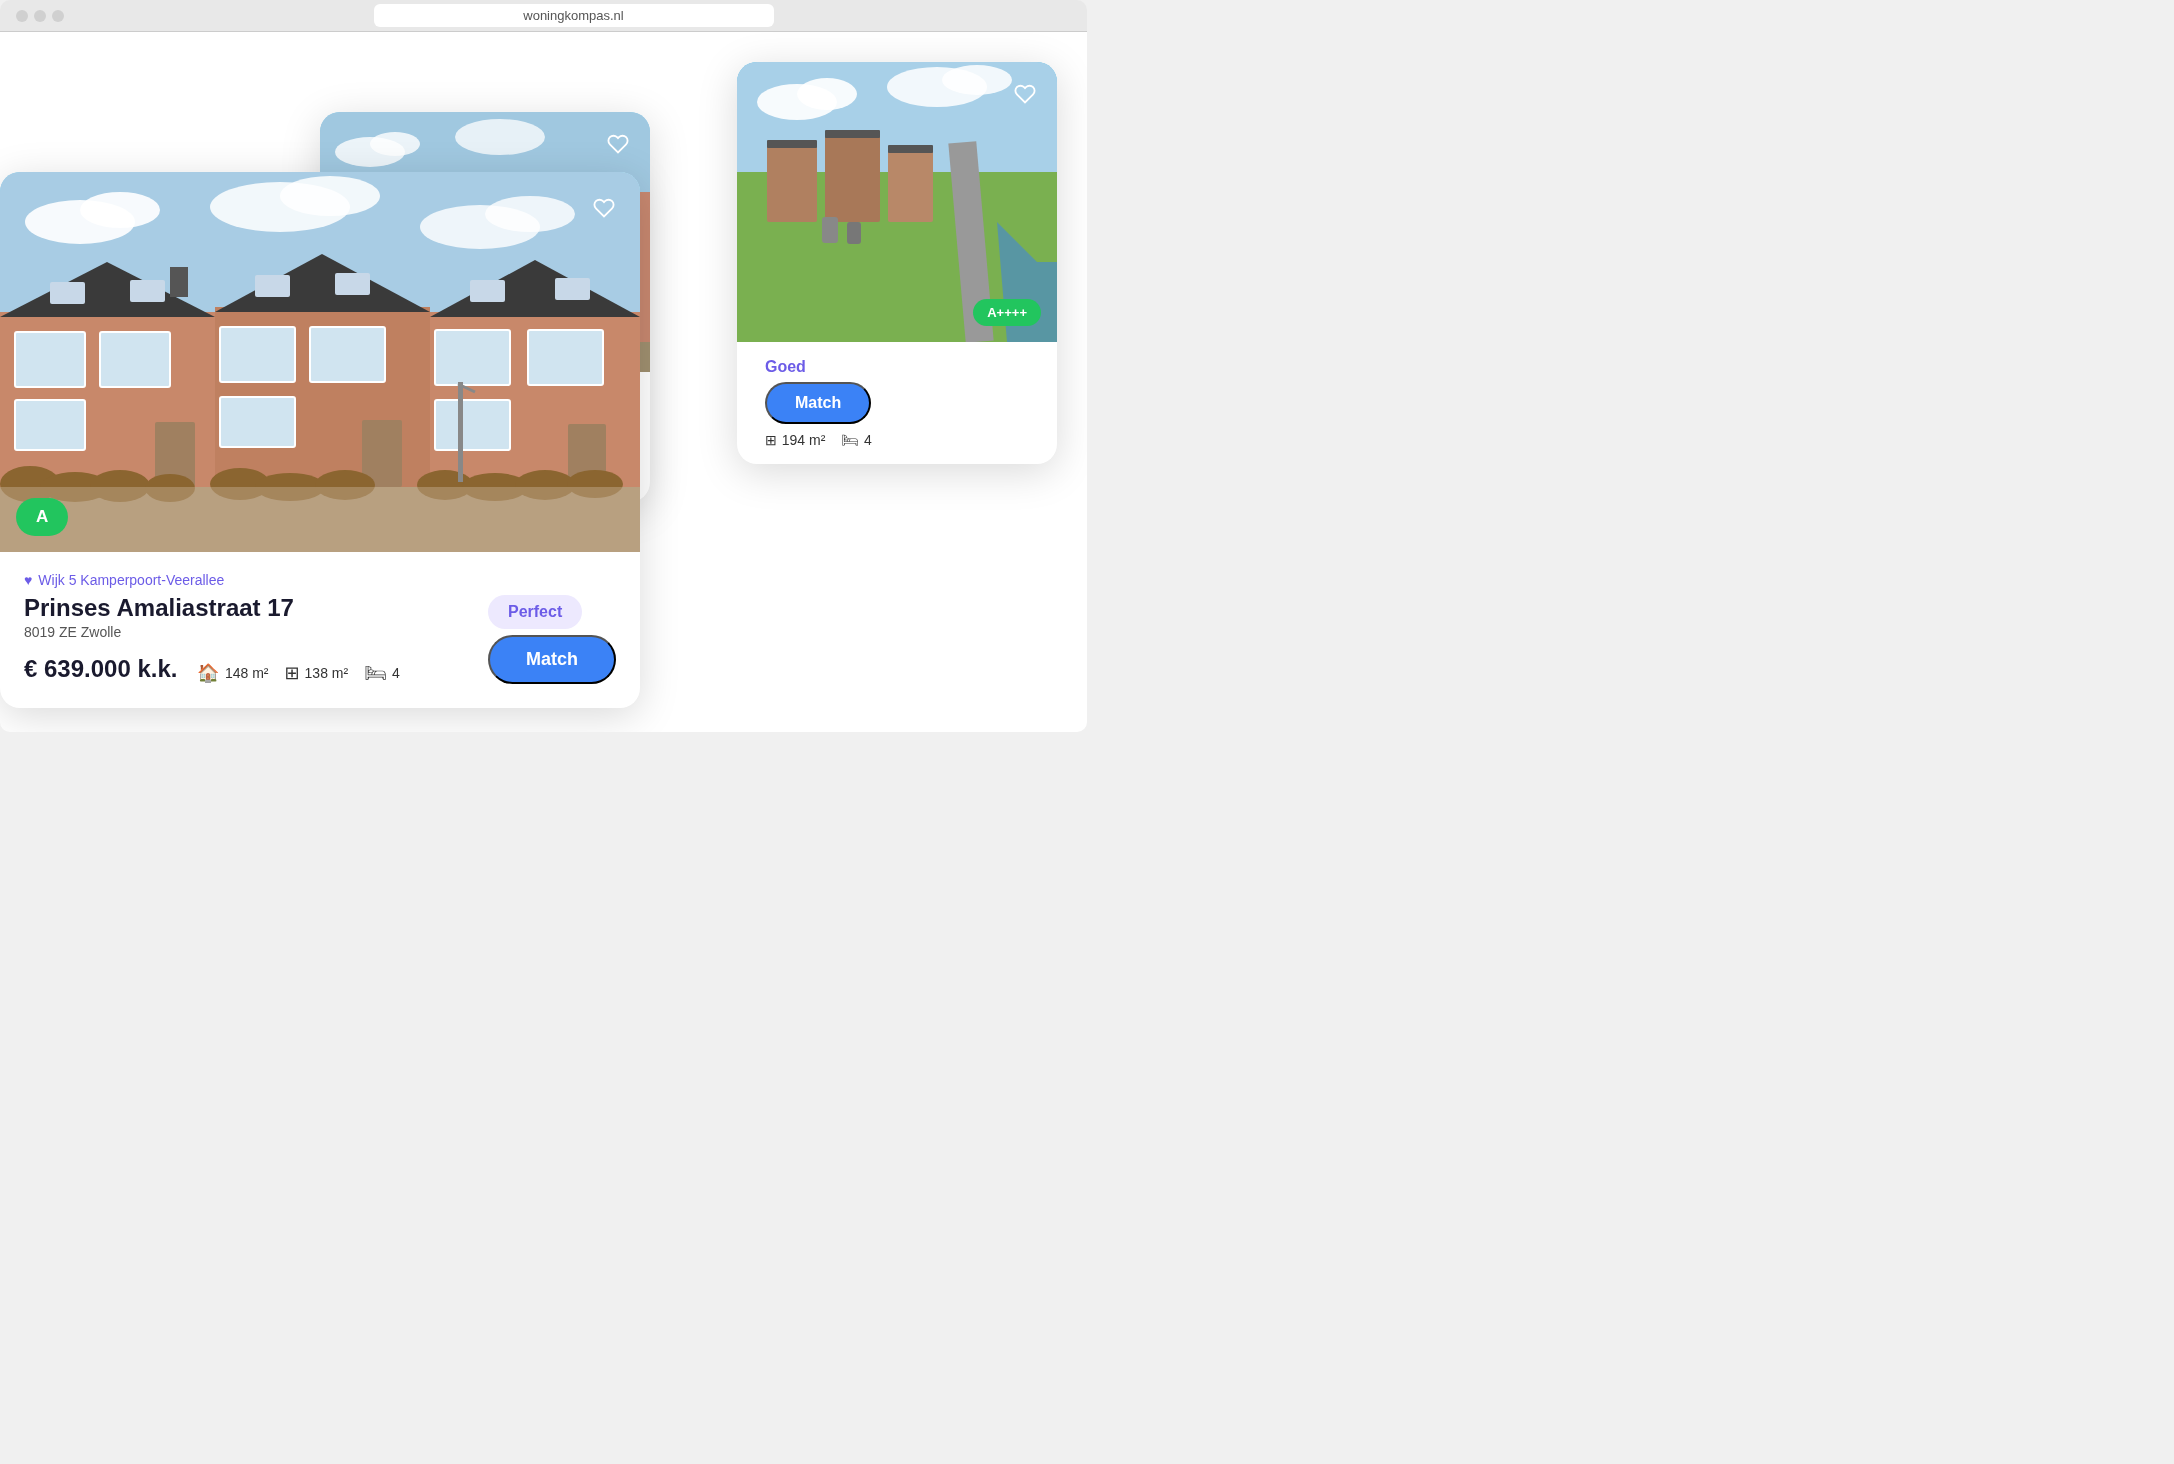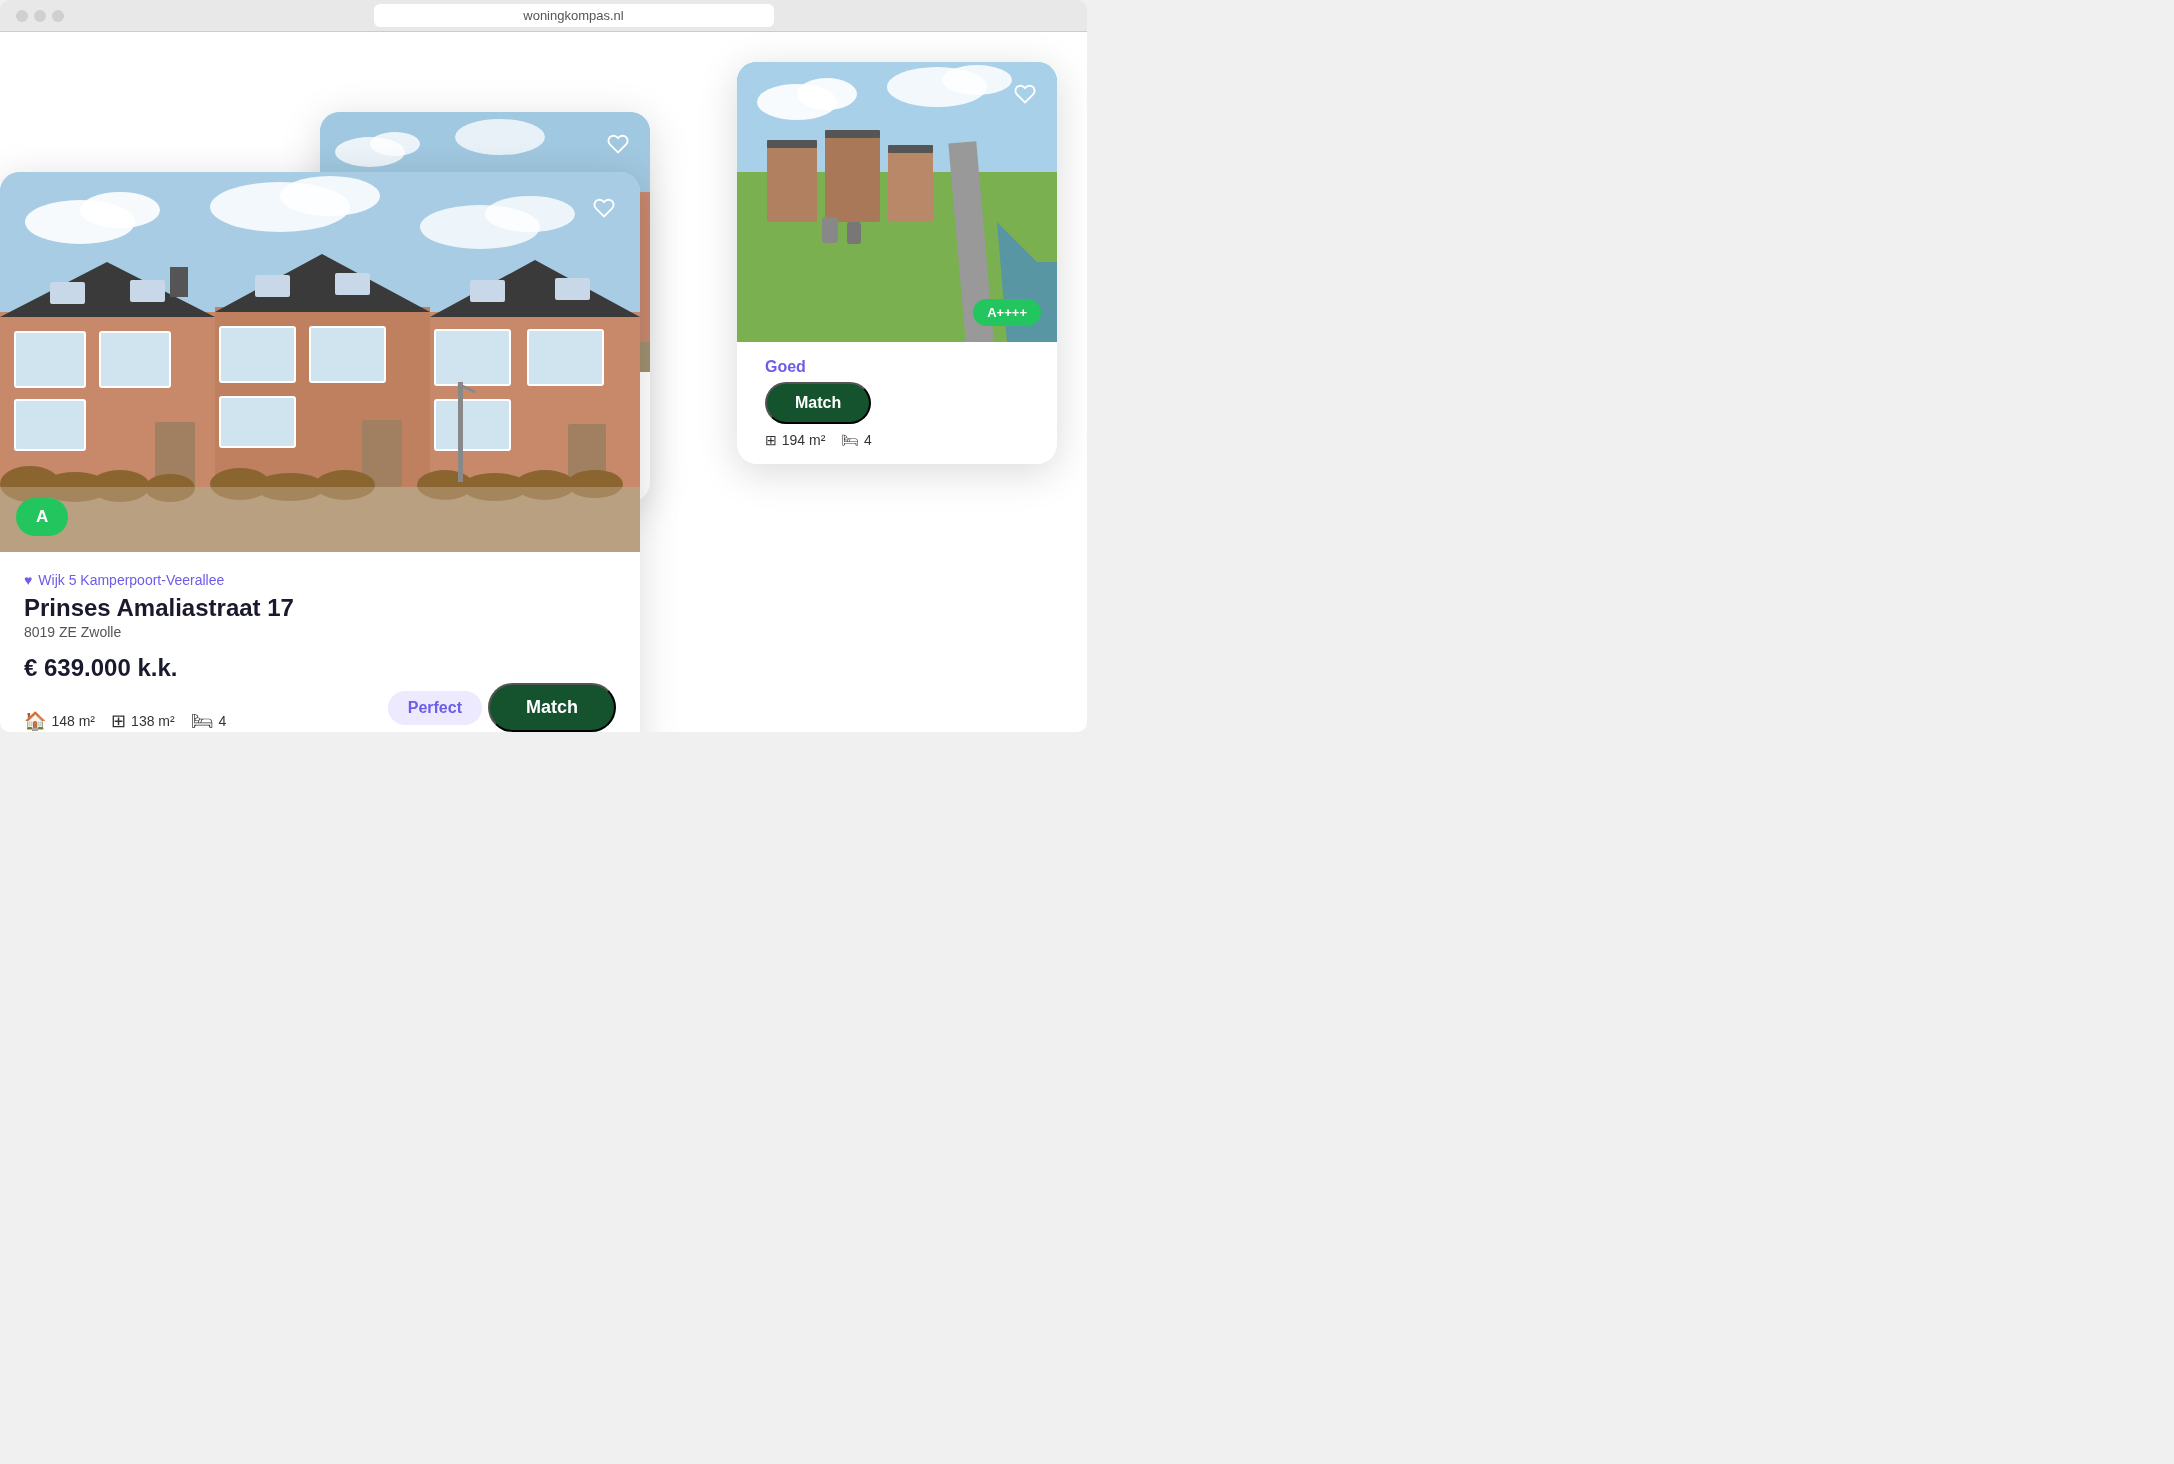--- a/index.html
+++ b/index.html
@@ -249,36 +249,36 @@
       display: flex;
       align-items: center;
       gap: 5px;
       font-size: 14px;
       color: #333;
     }
 
     
     .badge-group {
       display: flex;
-      flex-direction: row;
-      align-items: center;
+      flex-direction: column;
+      align-items: flex-start;
       gap: 6px;
     }
 
     .quality-badge {
       background: #ede9fe;
       color: #6c5ce7;
       font-weight: 600;
       font-size: 14px;
       padding: 6px 16px;
       border-radius: 20px;
     }
 
     .match-badge {
-      background: #14532d;
+      background: #3b82f6;
       color: white;
       font-weight: 700;
       font-size: 16px;
       padding: 10px 28px;
       border-radius: 30px;
       cursor: pointer;
     }
 
     .card-1 .match-badge {
       font-size: 18px;

